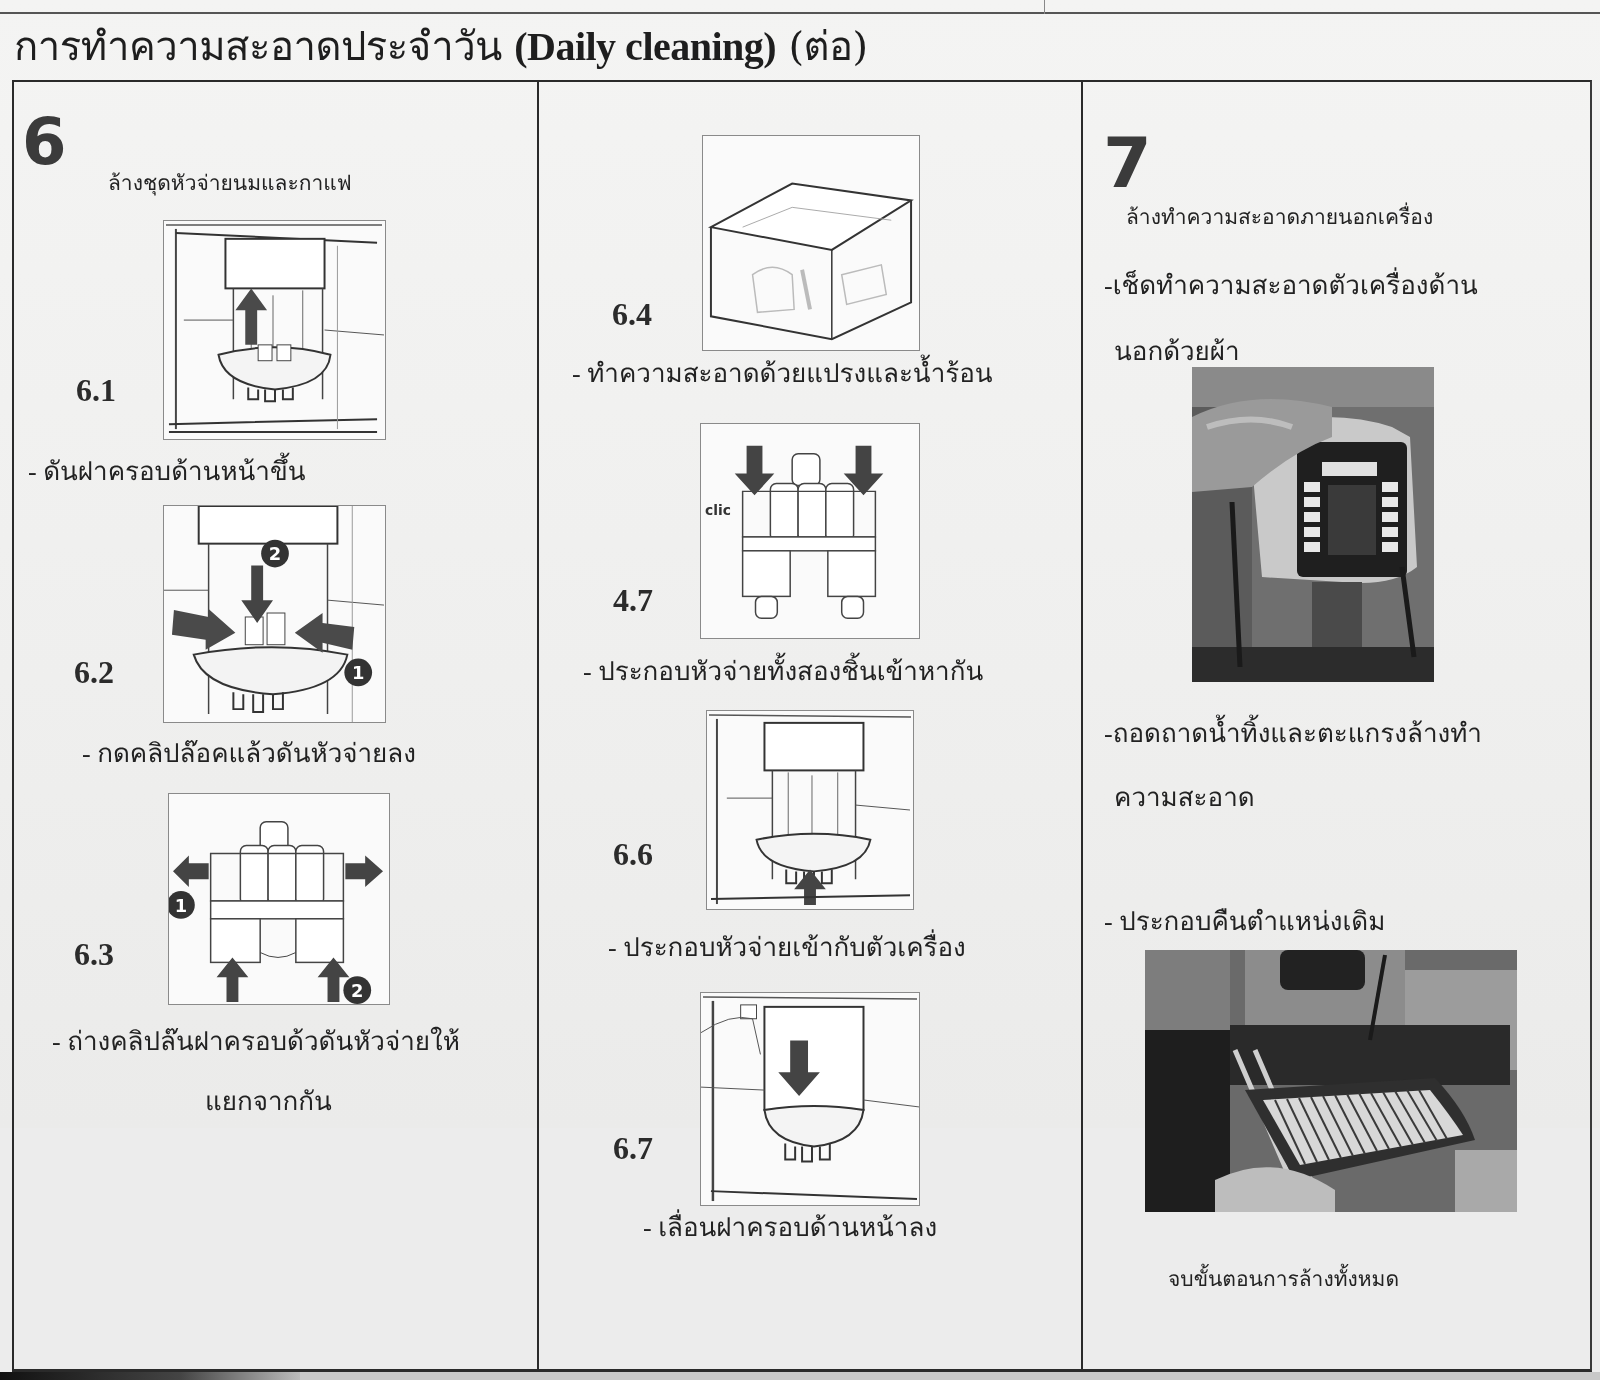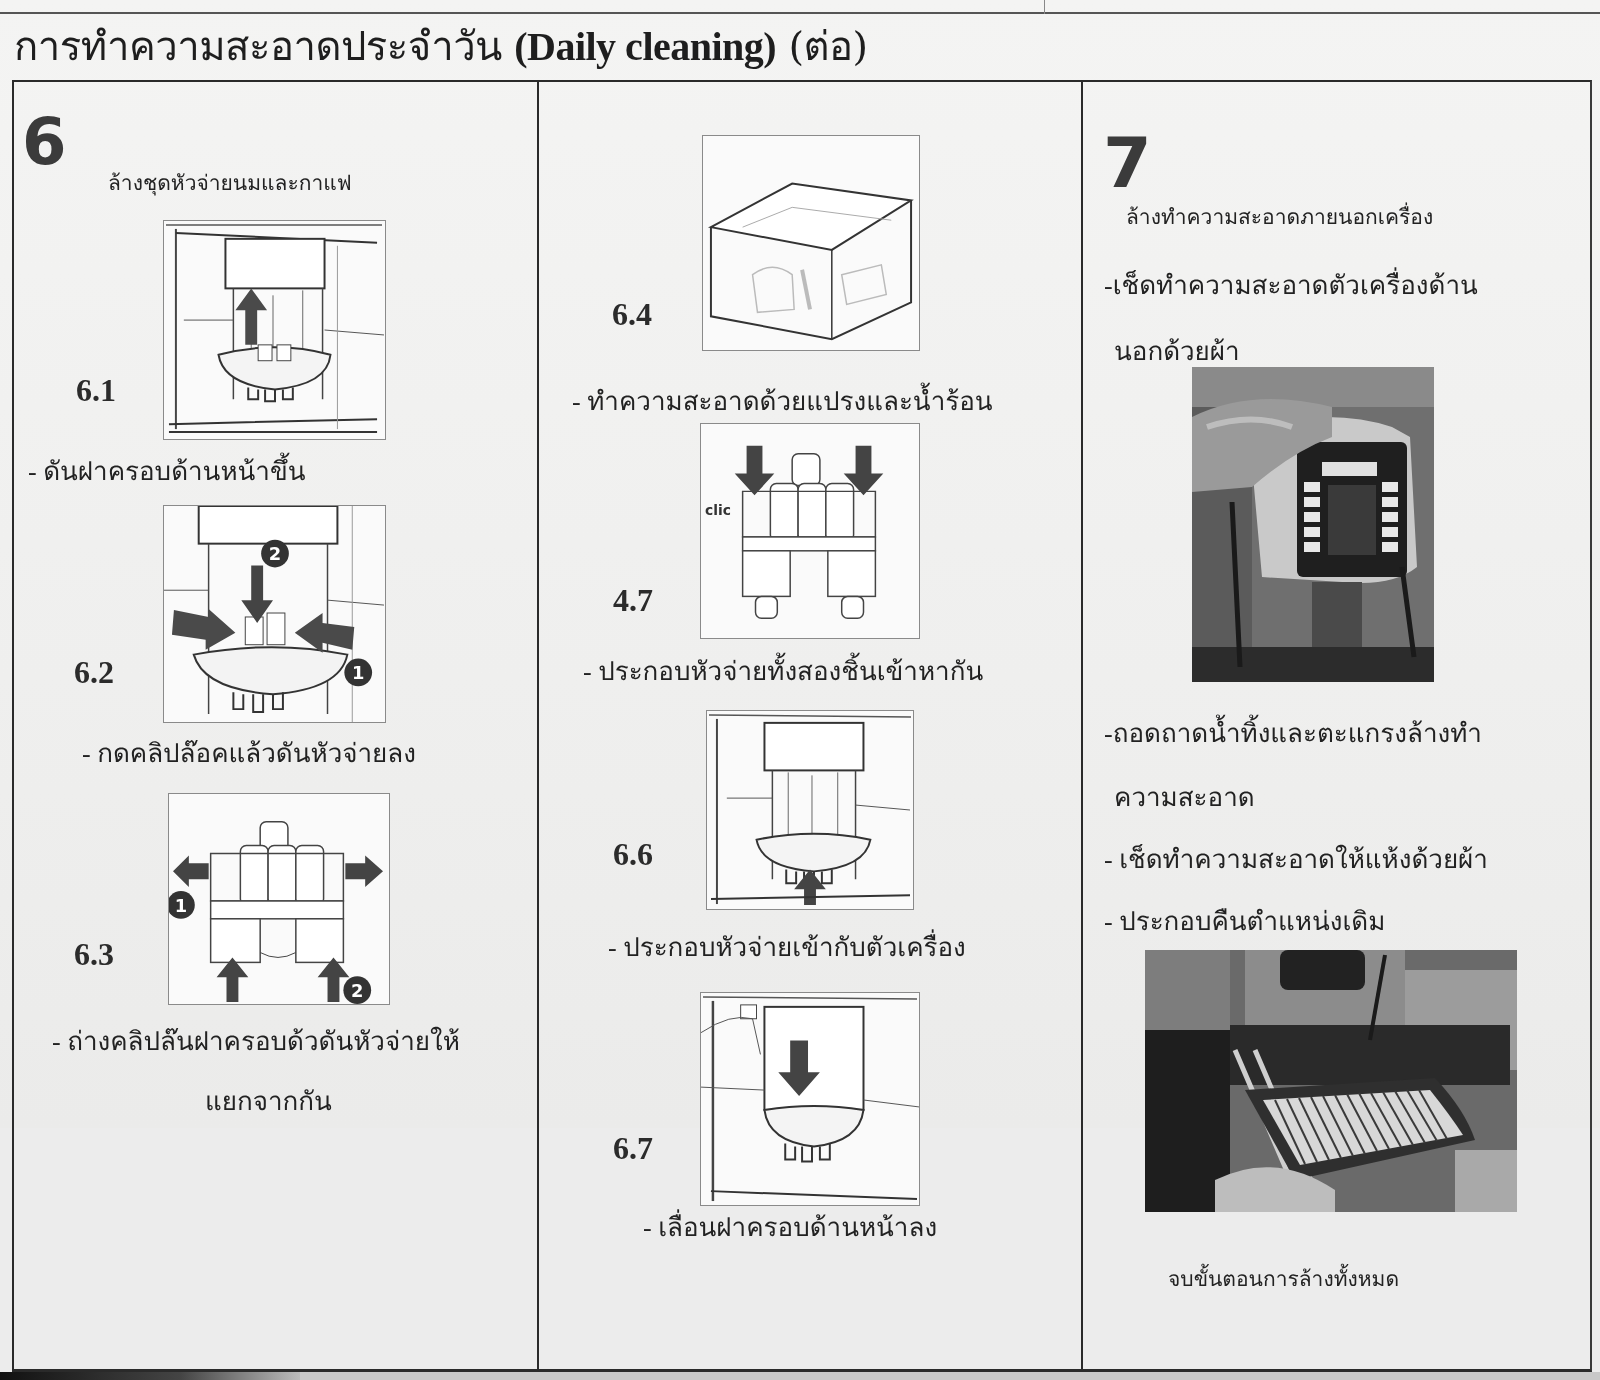--- a/index.html
+++ b/index.html
@@ -141,21 +141,21 @@
       <path d="M8 92 L90 48 L210 65 L130 115 Z" fill="#fff" stroke="#333" stroke-width="2"></path>
       <path d="M8 92 L8 182 L130 205 L210 168 L210 65" fill="none" stroke="#333" stroke-width="2"></path>
       <path d="M130 115 L130 205" stroke="#333" stroke-width="1.5"></path>
       <path d="M40 92 L90 72 L190 85" stroke="#aaa" stroke-width="1" fill="none"></path>
       <path d="M50 140 Q70 125 90 140 L92 175 L55 178 Z" fill="none" stroke="#bbb" stroke-width="1.5"></path>
       <path d="M100 135 L108 175" stroke="#bbb" stroke-width="4"></path>
       <path d="M140 140 L180 130 L185 160 L145 170 Z" fill="none" stroke="#bbb" stroke-width="1.5"></path>
     </svg>
   </div>
   <div class="step-num" style="left:612px;top:296px">6.4</div>
-  <div class="caption" style="left:572px;top:380px">- ทำความสะอาดด้วยแปรงและน้ำร้อน</div>
+  <div class="caption" style="left:572px;top:352px">- ทำความสะอาดด้วยแปรงและน้ำร้อน</div>
 
   <div class="fig" style="left:700px;top:423px;width:220px;height:216px">
     <svg viewBox="0 0 220 216">
       <rect x="92" y="30" width="28" height="32" rx="6" fill="#fff" stroke="#444" stroke-width="1.5"></rect>
       <rect x="70" y="60" width="28" height="58" rx="6" fill="#fff" stroke="#444" stroke-width="1.5"></rect>
       <rect x="98" y="60" width="28" height="58" rx="6" fill="#fff" stroke="#444" stroke-width="1.5"></rect>
       <rect x="126" y="60" width="28" height="58" rx="6" fill="#fff" stroke="#444" stroke-width="1.5"></rect>
       <path d="M42 68 L176 68 L176 114 L42 114 Z" fill="none" stroke="#444" stroke-width="1.5"></path>
       <rect x="42" y="114" width="134" height="14" fill="#fff" stroke="#444" stroke-width="1.5"></rect>
       <rect x="42" y="128" width="48" height="46" fill="#fff" stroke="#444" stroke-width="1.5"></rect>
@@ -233,21 +233,20 @@
       <path d="M0 50 Q60 20 140 40 L140 70 Q100 85 60 120 L0 125 Z" fill="#9a9a9a"></path>
       <path d="M15 60 Q60 45 100 60" stroke="#bdbdbd" stroke-width="6" fill="none"></path>
       <rect x="120" y="215" width="50" height="70" fill="#4a4a4a"></rect>
       <rect x="0" y="280" width="242" height="35" fill="#2c2c2c"></rect>
       <path d="M40 135 L48 300 M210 200 L222 290" stroke="#1a1a1a" stroke-width="5"></path>
     </svg>
   </div>
 
   <div class="caption" style="left:1104px;top:712px">-ถอดถาดน้ำทิ้งและตะแกรงล้างทำ</div>
   <div class="caption" style="left:1114px;top:776px">ความสะอาด</div>
-  <div class="caption" style="left:1104px;top:838px">- เช็ดทำความสะอาดให้แห้งด้วยผ้า</div>
   <div class="caption" style="left:1104px;top:900px">- ประกอบคืนตำแหน่งเดิม</div>
 
   <div class="photo" style="left:1145px;top:950px;width:372px;height:262px">
     <svg viewBox="0 0 372 262">
       <rect width="372" height="262" fill="#6a6a6a"></rect>
       <rect x="0" y="0" width="85" height="80" fill="#7d7d7d"></rect>
       <rect x="0" y="80" width="85" height="182" fill="#1e1e1e"></rect>
       <rect x="100" y="0" width="160" height="75" fill="#8c8c8c"></rect>
       <rect x="135" y="0" width="85" height="40" rx="8" fill="#222"></rect>
       <rect x="260" y="20" width="112" height="100" fill="#9c9c9c"></rect>

